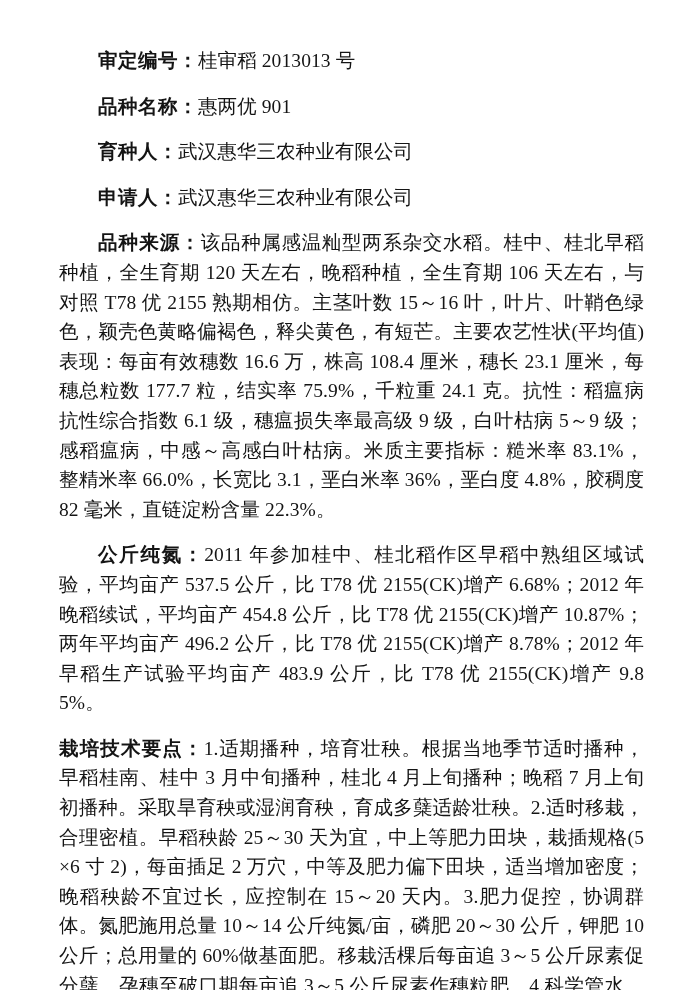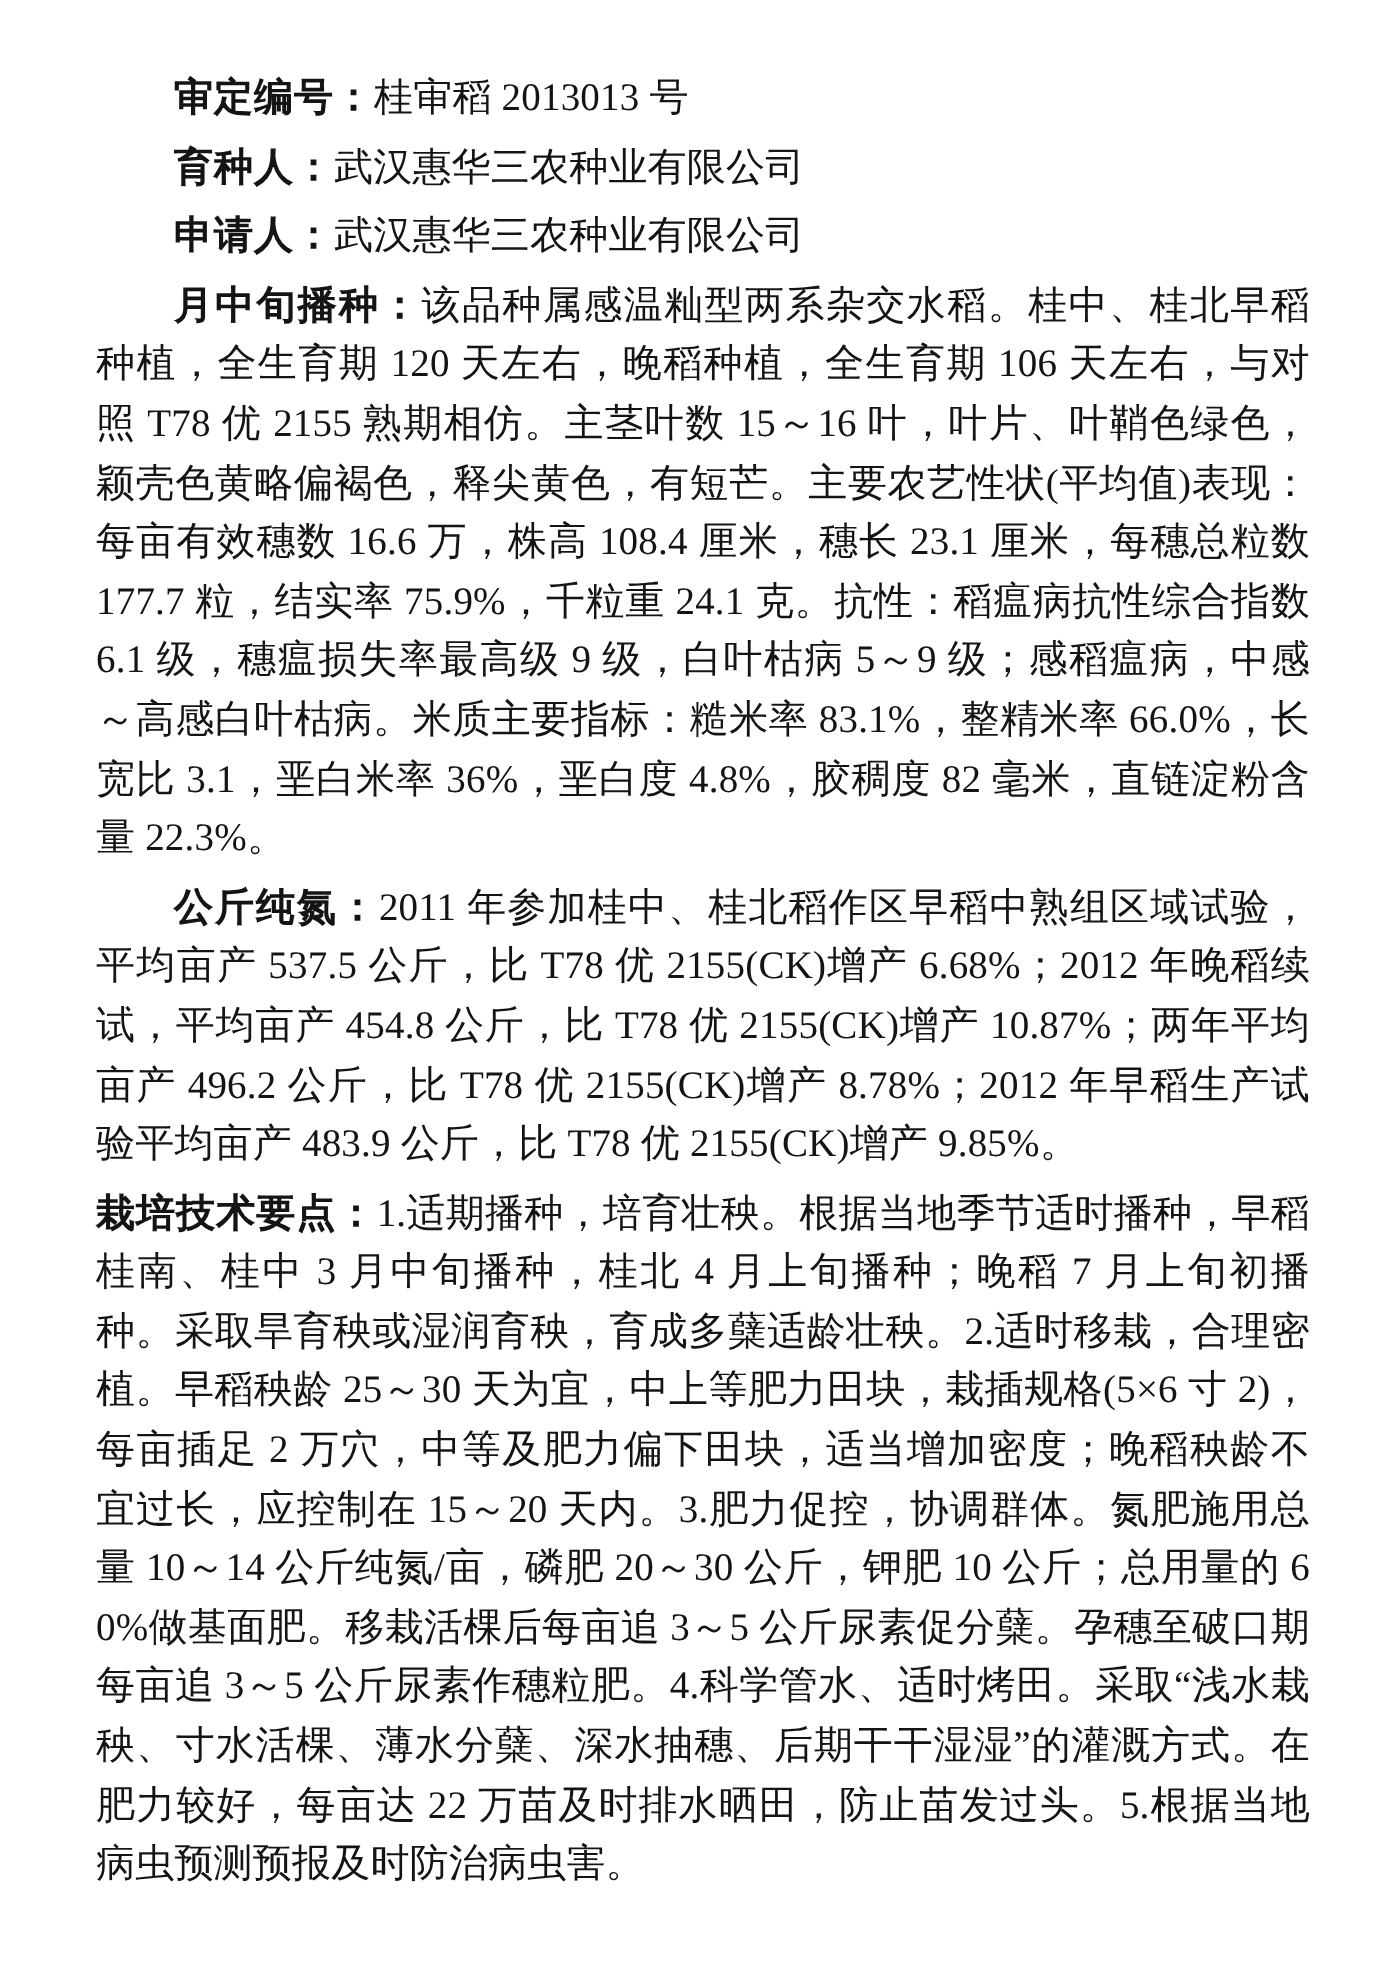--- a/index.html
+++ b/index.html
@@ -21,21 +21,21 @@
     height: 990px;
     background: #ffffff;
     box-sizing: border-box;
     padding: 30px 40px 0 43px;
   }
   .doc-body {
     width: 617px;
   }
   
   .para {
-    margin: 5px;
+    margin: 16px;
     font-size: 19.5px;
     line-height: 29.6px;
     text-align: justify;
     text-justify: inter-ideograph;
     letter-spacing: 0.1px;
     word-break: break-all;
     color: #141414;
   }
   .para.indent {
     text-indent: 2em;
@@ -57,32 +57,35 @@
 </head>
 <body>
 
 <div class="page">
   <div class="doc-body">
 
     <p class="para field-line">
       <span class="lbl">审定编号：</span><span>桂审稻 2013013 号</span>
     </p>
 
+    <p class="para field-line">
+      <span class="lbl">品种名称：</span><span>惠两优 901</span>
+    </p>
 
     <p class="para field-line">
       <span class="lbl">育种人：</span><span>武汉惠华三农种业有限公司</span>
     </p>
 
     <p class="para field-line">
       <span class="lbl">申请人：</span><span>武汉惠华三农种业有限公司</span>
     </p>
 
 
     <p class="para indent">
-      <span class="lbl">月中旬播种：</span><span>该品种属感温籼型两系杂交水稻。桂中、桂北早稻种植，全生育期 120 天左右，晚稻种植，全生育期 106 天左右，与对照 T78 优 2155 熟期相仿。主茎叶数 15～16 叶，叶片、叶鞘色绿色，颖壳色黄略偏褐色，释尖黄色，有短芒。主要农艺性状(平均值)表现：每亩有效穗数 16.6 万，株高 108.4 厘米，穗长 23.1 厘米，每穗总粒数 177.7 粒，结实率 75.9%，千粒重 24.1 克。抗性：稻瘟病抗性综合指数 6.1 级，穗瘟损失率最高级 9 级，白叶枯病 5～9 级；感稻瘟病，中感～高感白叶枯病。米质主要指标：糙米率 83.1%，整精米率 66.0%，长宽比 3.1，垩白米率 36%，垩白度 4.8%，胶稠度 82 毫米，直链淀粉含量 22.3%。</span>
+      <span class="lbl">品种来源：</span><span>该品种属感温籼型两系杂交水稻。桂中、桂北早稻种植，全生育期 120 天左右，晚稻种植，全生育期 106 天左右，与对照 T78 优 2155 熟期相仿。主茎叶数 15～16 叶，叶片、叶鞘色绿色，颖壳色黄略偏褐色，释尖黄色，有短芒。主要农艺性状(平均值)表现：每亩有效穗数 16.6 万，株高 108.4 厘米，穗长 23.1 厘米，每穗总粒数 177.7 粒，结实率 75.9%，千粒重 24.1 克。抗性：稻瘟病抗性综合指数 6.1 级，穗瘟损失率最高级 9 级，白叶枯病 5～9 级；感稻瘟病，中感～高感白叶枯病。米质主要指标：糙米率 83.1%，整精米率 66.0%，长宽比 3.1，垩白米率 36%，垩白度 4.8%，胶稠度 82 毫米，直链淀粉含量 22.3%。</span>
     </p>
 
     <p class="para indent">
       <span class="lbl">公斤纯氮：</span><span>2011 年参加桂中、桂北稻作区早稻中熟组区域试验，平均亩产 537.5 公斤，比 T78 优 2155(CK)增产 6.68%；2012 年晚稻续试，平均亩产 454.8 公斤，比 T78 优 2155(CK)增产 10.87%；两年平均亩产 496.2 公斤，比 T78 优 2155(CK)增产 8.78%；2012 年早稻生产试验平均亩产 483.9 公斤，比 T78 优 2155(CK)增产 9.85%。</span>
     </p>
 
     <p class="para noindent">
       <span class="lbl">栽培技术要点：</span><span>1.适期播种，培育壮秧。根据当地季节适时播种，早稻桂南、桂中 3 月中旬播种，桂北 4 月上旬播种；晚稻 7 月上旬初播种。采取旱育秧或湿润育秧，育成多蘖适龄壮秧。2.适时移栽，合理密植。早稻秧龄 25～30 天为宜，中上等肥力田块，栽插规格(5×6 寸 2)，每亩插足 2 万穴，中等及肥力偏下田块，适当增加密度；晚稻秧龄不宜过长，应控制在 15～20 天内。3.肥力促控，协调群体。氮肥施用总量 10～14 公斤纯氮/亩，磷肥 20～30 公斤，钾肥 10 公斤；总用量的 60%做基面肥。移栽活棵后每亩追 3～5 公斤尿素促分蘖。孕穗至破口期每亩追 3～5 公斤尿素作穗粒肥。4.科学管水、适时烤田。采取“浅水栽秧、寸水活棵、薄水分蘖、深水抽穗、后期干干湿湿”的灌溉方式。在肥力较好，每亩达 22 万苗及时排水晒田，防止苗发过头。5.根据当地病虫预测预报及时防治病虫害。</span>
     </p>
 

